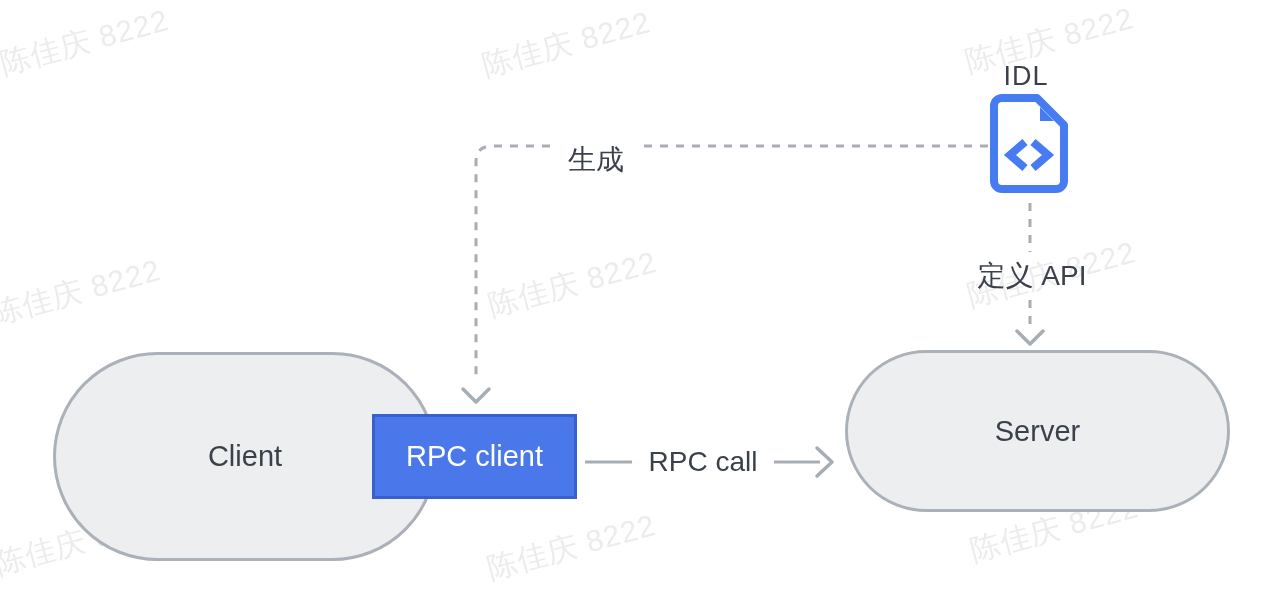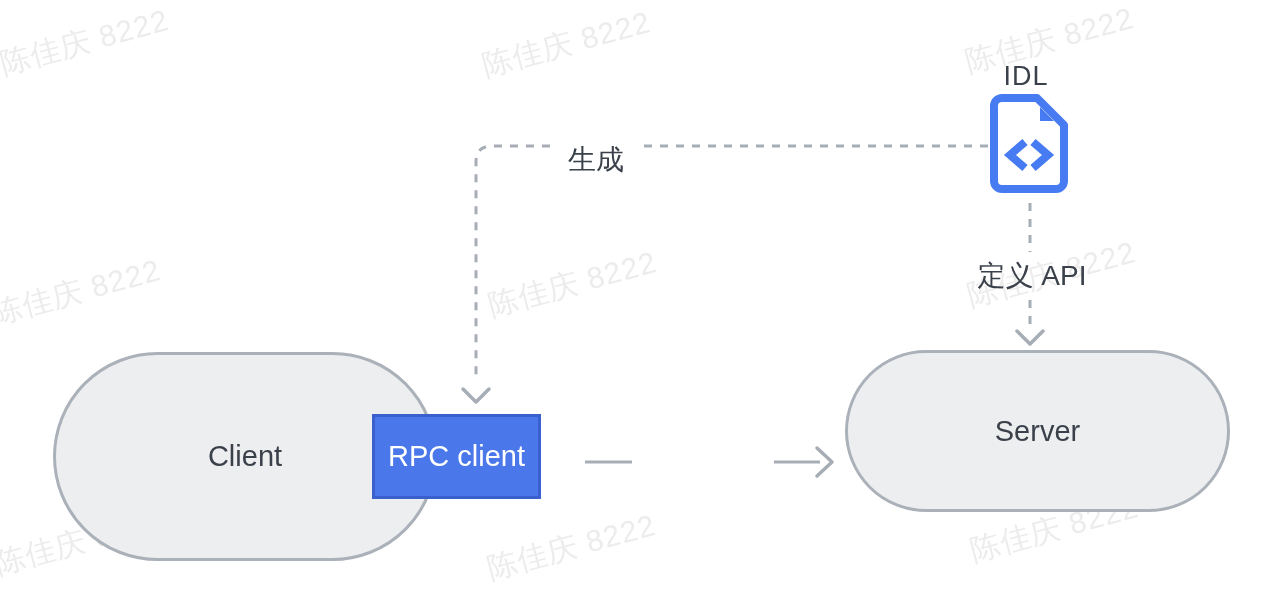--- a/index.html
+++ b/index.html
@@ -19,21 +19,21 @@
     color:var(--text-dark,#3b414b);font-size:29px;z-index:2;box-sizing:border-box;
   }
   .pill.client{left:53px;top:352px;width:384px;height:209px;}
   .pill.server{left:845px;top:350px;width:385px;height:162px;}
   .connectors{position:absolute;left:0;top:0;width:1280px;height:615px;z-index:3;}
   .dash{stroke:var(--line-gray,#a7adb5);stroke-width:3;fill:none;stroke-dasharray:8 8;}
   .solid{stroke:var(--line-gray,#a7adb5);stroke-width:3;fill:none;}
   .arrowhead{stroke:var(--line-gray,#a7adb5);stroke-width:3.5;fill:none;
     stroke-linecap:round;stroke-linejoin:round;}
   .rpc-box{
-    position:absolute;left:372px;top:414px;width:169px;height:85px;
+    position:absolute;left:372px;top:414px;width:205px;height:85px;
     background:var(--accent-fill,#4a78ea);border:3px solid var(--accent-border,#3a60ce);
     display:flex;align-items:center;justify-content:center;color:#ffffff;
     font-size:29px;z-index:4;box-sizing:border-box;
   }
   .edge-label{
     position:absolute;transform:translate(-50%,-50%);color:var(--text-dark,#3b414b);
     font-size:28px;white-space:nowrap;z-index:5;
   }
   .idl-label{
     position:absolute;transform:translate(-50%,-50%);color:var(--text-dark,#3b414b);
@@ -95,14 +95,15 @@
     <path class="outline" d="M 12 4 H 47 L 74 31 V 87 a 8 8 0 0 1 -8 8 H 12 a 8 8 0 0 1 -8 -8 V 12 a 8 8 0 0 1 8 -8 Z"></path>
     <path class="flap" d="M 50 13 L 64 27 L 50 27 Z"></path>
     <path class="chev" d="M 35 48 L 20 61 L 35 74"></path>
     <path class="chev" d="M 43 48 L 58 61 L 43 74"></path>
   </svg>
 
   <div class="edge-label" style="left:596px;top:148px;margin-top:12px;">生成</div>
 
   <div class="edge-label" style="left:1032px;top:276px;">定义 API</div>
 
+  <div class="edge-label" style="left:703px;top:462px;">RPC call</div>
 
 </div>
 
 </body></html>

